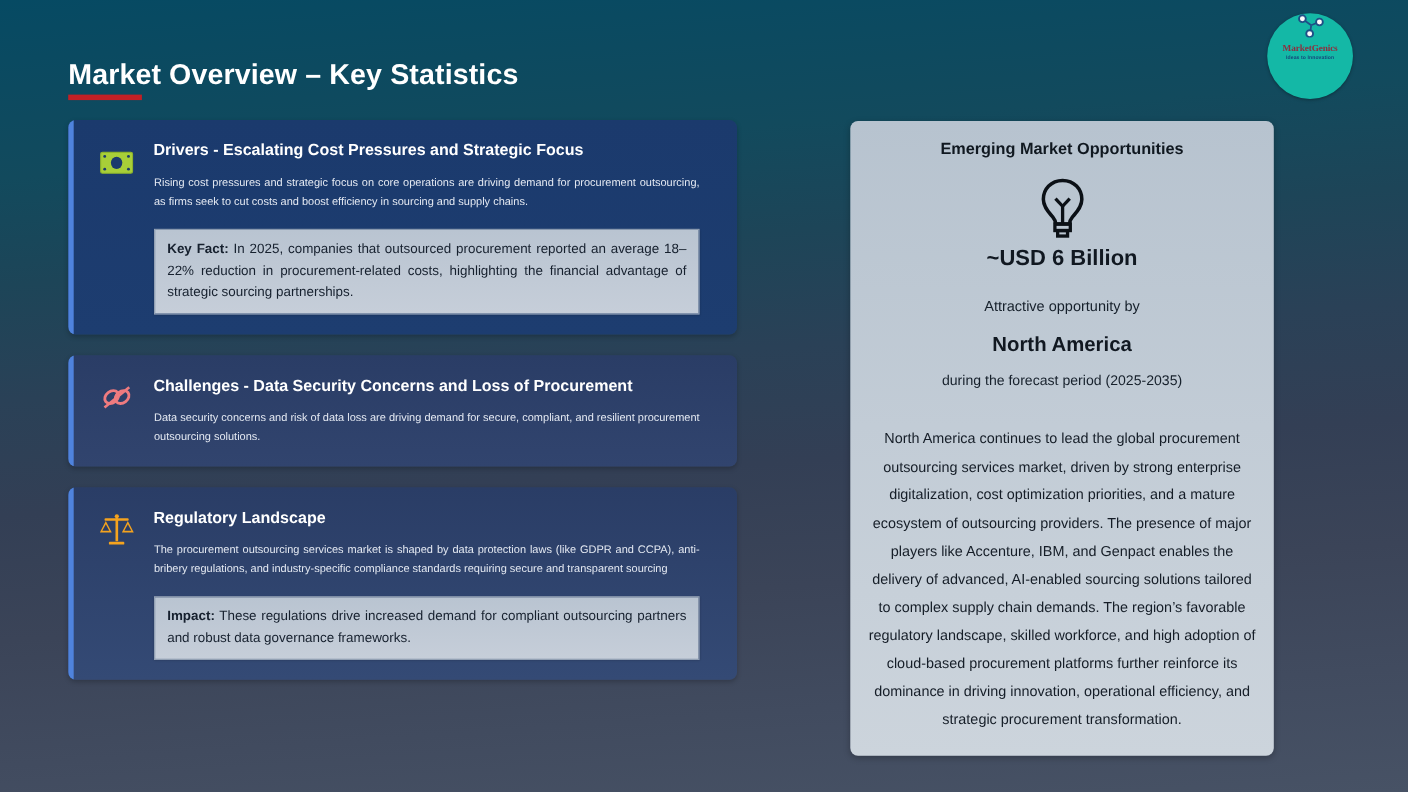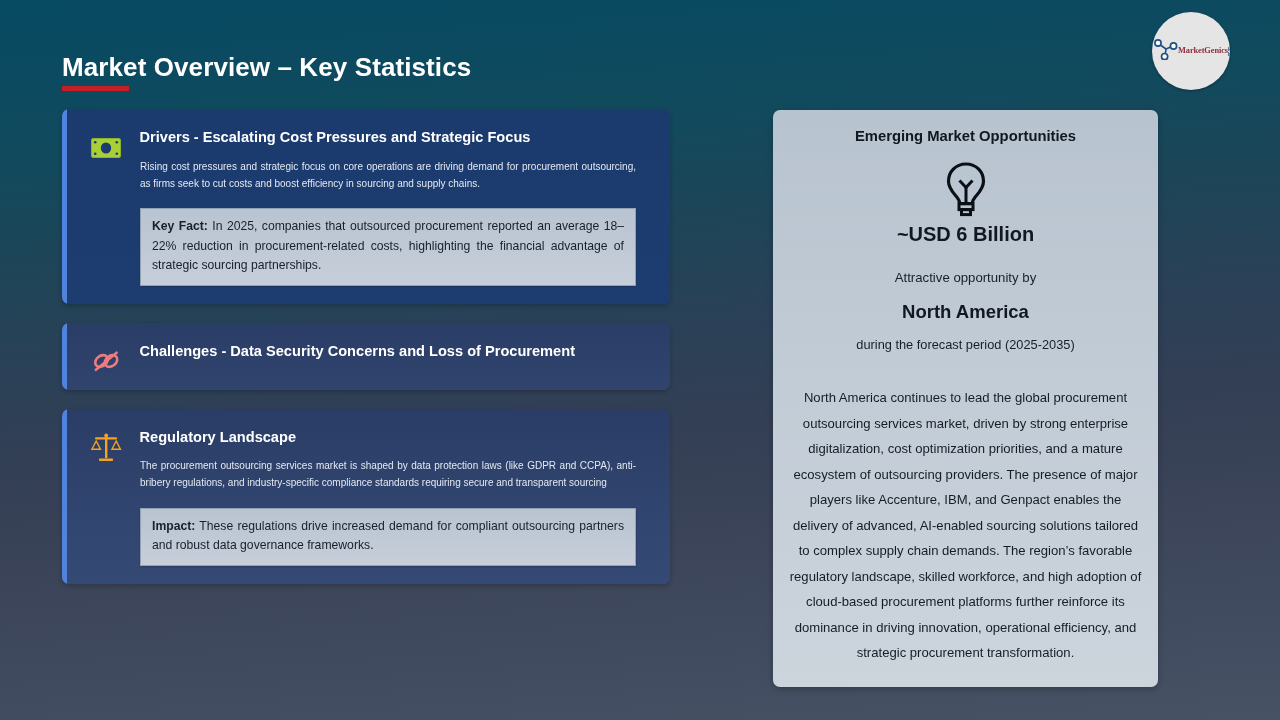--- a/index.html
+++ b/index.html
@@ -38,22 +38,23 @@
     width: 67px; height: 5px;
     background: #c32025;
   }
 
   
   .logo-wrap {
     position: absolute;
     right: 50px; top: 12px;
     width: 78px; height: 78px;
     border-radius: 50%;
-    background: #e5e5e5;
+    background: #14b8a6;
     display: flex;
+    flex-direction: column;
     align-items: center;
     justify-content: flex-start;
     box-shadow: 0 1px 3px rgba(0,0,0,0.35);
     overflow: hidden;
   }
   .logo-mark { margin-bottom: 1px; }
   .logo-name {
     font-size: 8.4px;
     font-weight: bold;
     color: #8f2e3e;
@@ -228,20 +229,21 @@
   <div class="info-card v2">
     <div class="card-accent"></div>
     <div class="card-icon">
       <svg width="32" height="28" viewBox="0 0 32 28">
         <ellipse cx="11.5" cy="13" rx="6.8" ry="5.2" transform="rotate(-38 11.5 13)" fill="none" stroke="#ef7b7f" stroke-width="2.6"></ellipse>
         <ellipse cx="21" cy="13" rx="6.8" ry="5.2" transform="rotate(-38 21 13)" fill="none" stroke="#ef7b7f" stroke-width="2.6"></ellipse>
         <line x1="5" y1="22.5" x2="27.5" y2="4" stroke="#ef7b7f" stroke-width="2.4"></line>
       </svg>
     </div>
     <div class="card-heading">Challenges - Data Security Concerns and Loss of Procurement</div>
+    <div class="card-body">Data security concerns and risk of data loss are driving demand for secure, compliant, and resilient procurement outsourcing solutions.</div>
   </div>
 
   <div class="info-card v3">
     <div class="card-accent"></div>
     <div class="card-icon">
       <svg width="32" height="30" viewBox="0 0 32 30">
         <g fill="#f5a31e">
           <rect x="15" y="4" width="2.4" height="21" rx="0.5"></rect>
           <rect x="5" y="4.2" width="22" height="2.3" rx="1"></rect>
           <rect x="9" y="25.5" width="14" height="2.6" rx="0.8"></rect>

